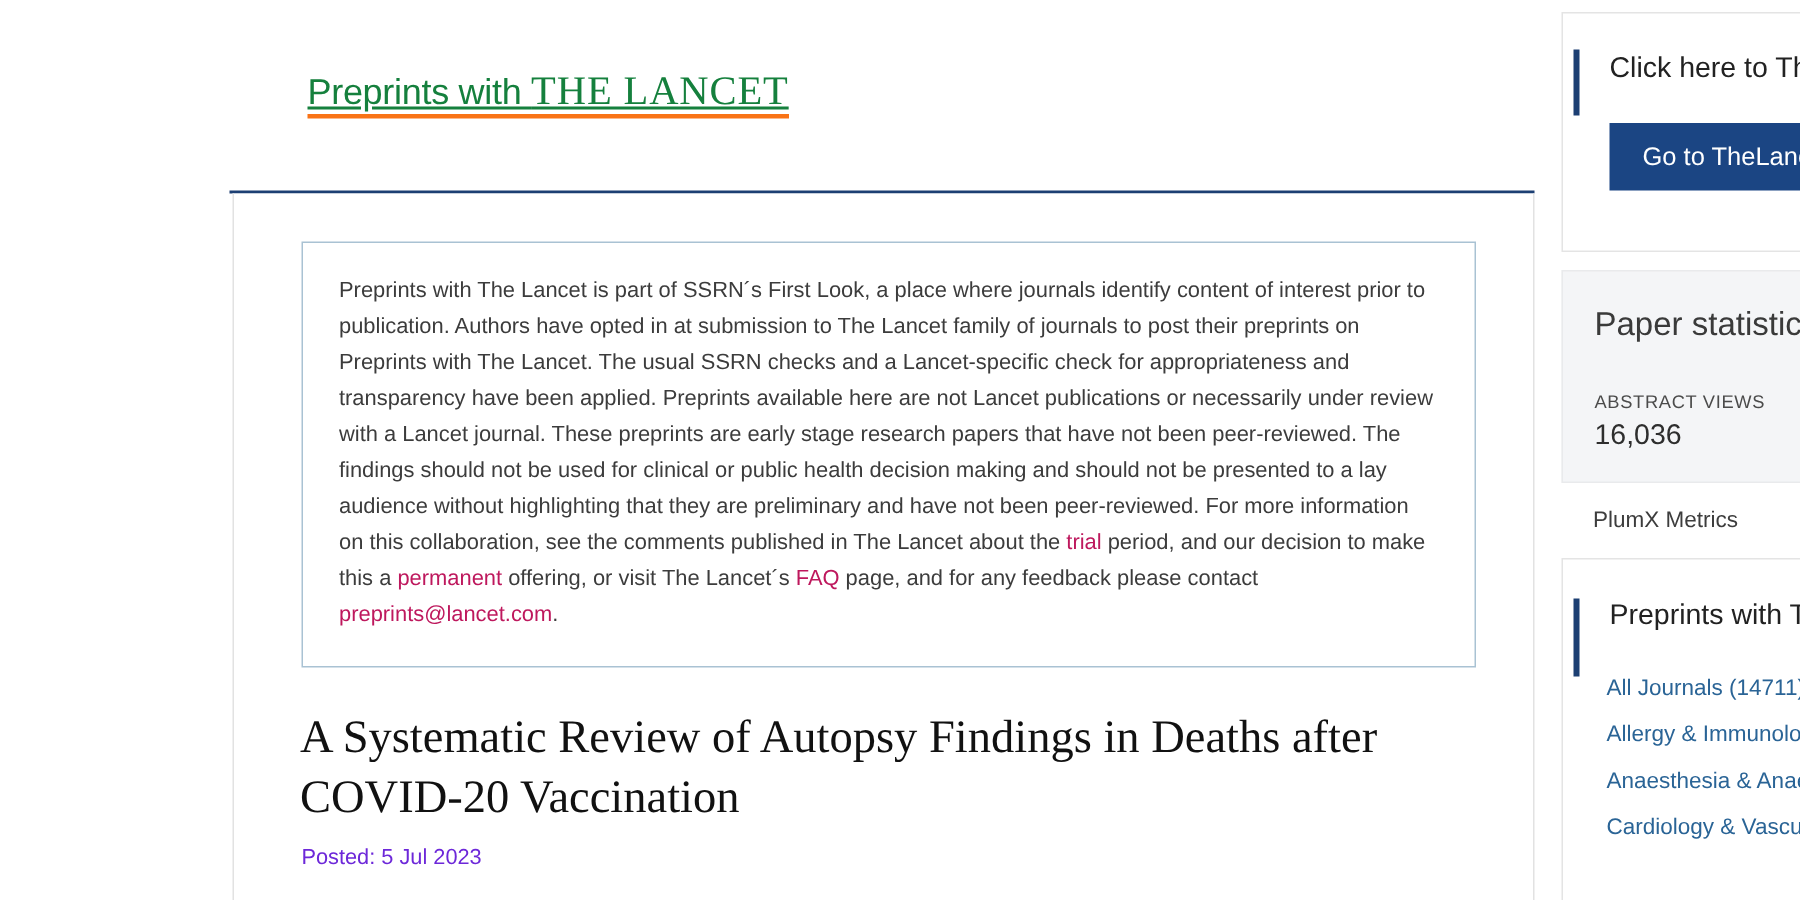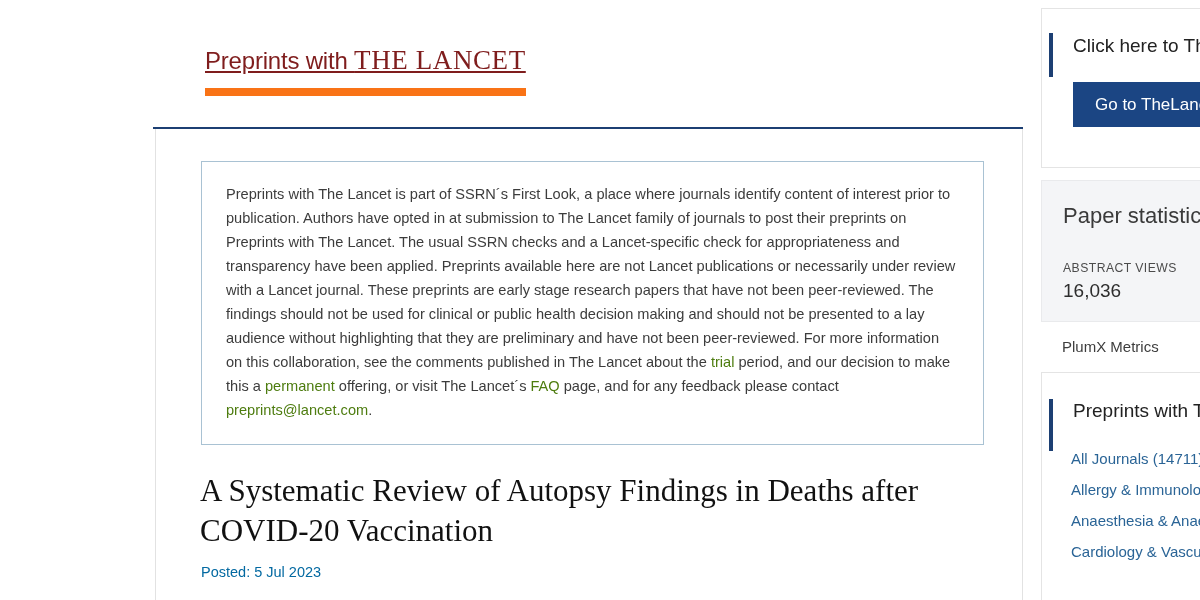--- a/index.html
+++ b/index.html
@@ -32,24 +32,24 @@
 
   #brand-header {
     padding: 46px 0 0 205px;
   }
 
   #brand-logo {
     display: inline-block;
     font-family: "Liberation Serif", serif;
     font-size: 26px;
     line-height: 1.1;
-    color: #7f1d1d;
+    color: #15803d;
     letter-spacing: 0.1px;
-    padding-bottom: 12px;
-    border-bottom: 8px solid #f97316;
+    padding-bottom: 0;
+    border-bottom: 3px solid #f97316;
     white-space: nowrap;
   }
   #brand-logo .brand-lead {
     font-family: "Liberation Sans", sans-serif;
     font-weight: 400;
     font-size: 24px;
     letter-spacing: -0.2px;
   }
   #brand-logo .brand-main {
     font-family: "Liberation Serif", serif;
@@ -88,21 +88,21 @@
   }
 
   #notice-text {
     font-family: "Liberation Sans", sans-serif;
     font-size: 14.6px;
     line-height: 24px;
     color: #3c3c3c;
     text-align: left;
   }
   #notice-text a {
-    color: #4d7c0f;
+    color: #be185d;
     text-decoration: none;
   }
 
   #paper-title {
     position: absolute;
     left: 44px;
     top: 342px;
     width: 780px;
     font-family: "Liberation Serif", serif;
     font-size: 31px;
@@ -110,21 +110,21 @@
     color: #111111;
     font-weight: 400;
   }
 
   #posted-line {
     position: absolute;
     left: 45px;
     top: 435px;
     font-family: "Liberation Sans", sans-serif;
     font-size: 14.5px;
-    color: #0369a1;
+    color: #6d28d9;
   }
 
   
   #sidebar {
     position: absolute;
     left: 1041px;
     top: 0;
     width: 230px;   
     height: 600px;
   }

